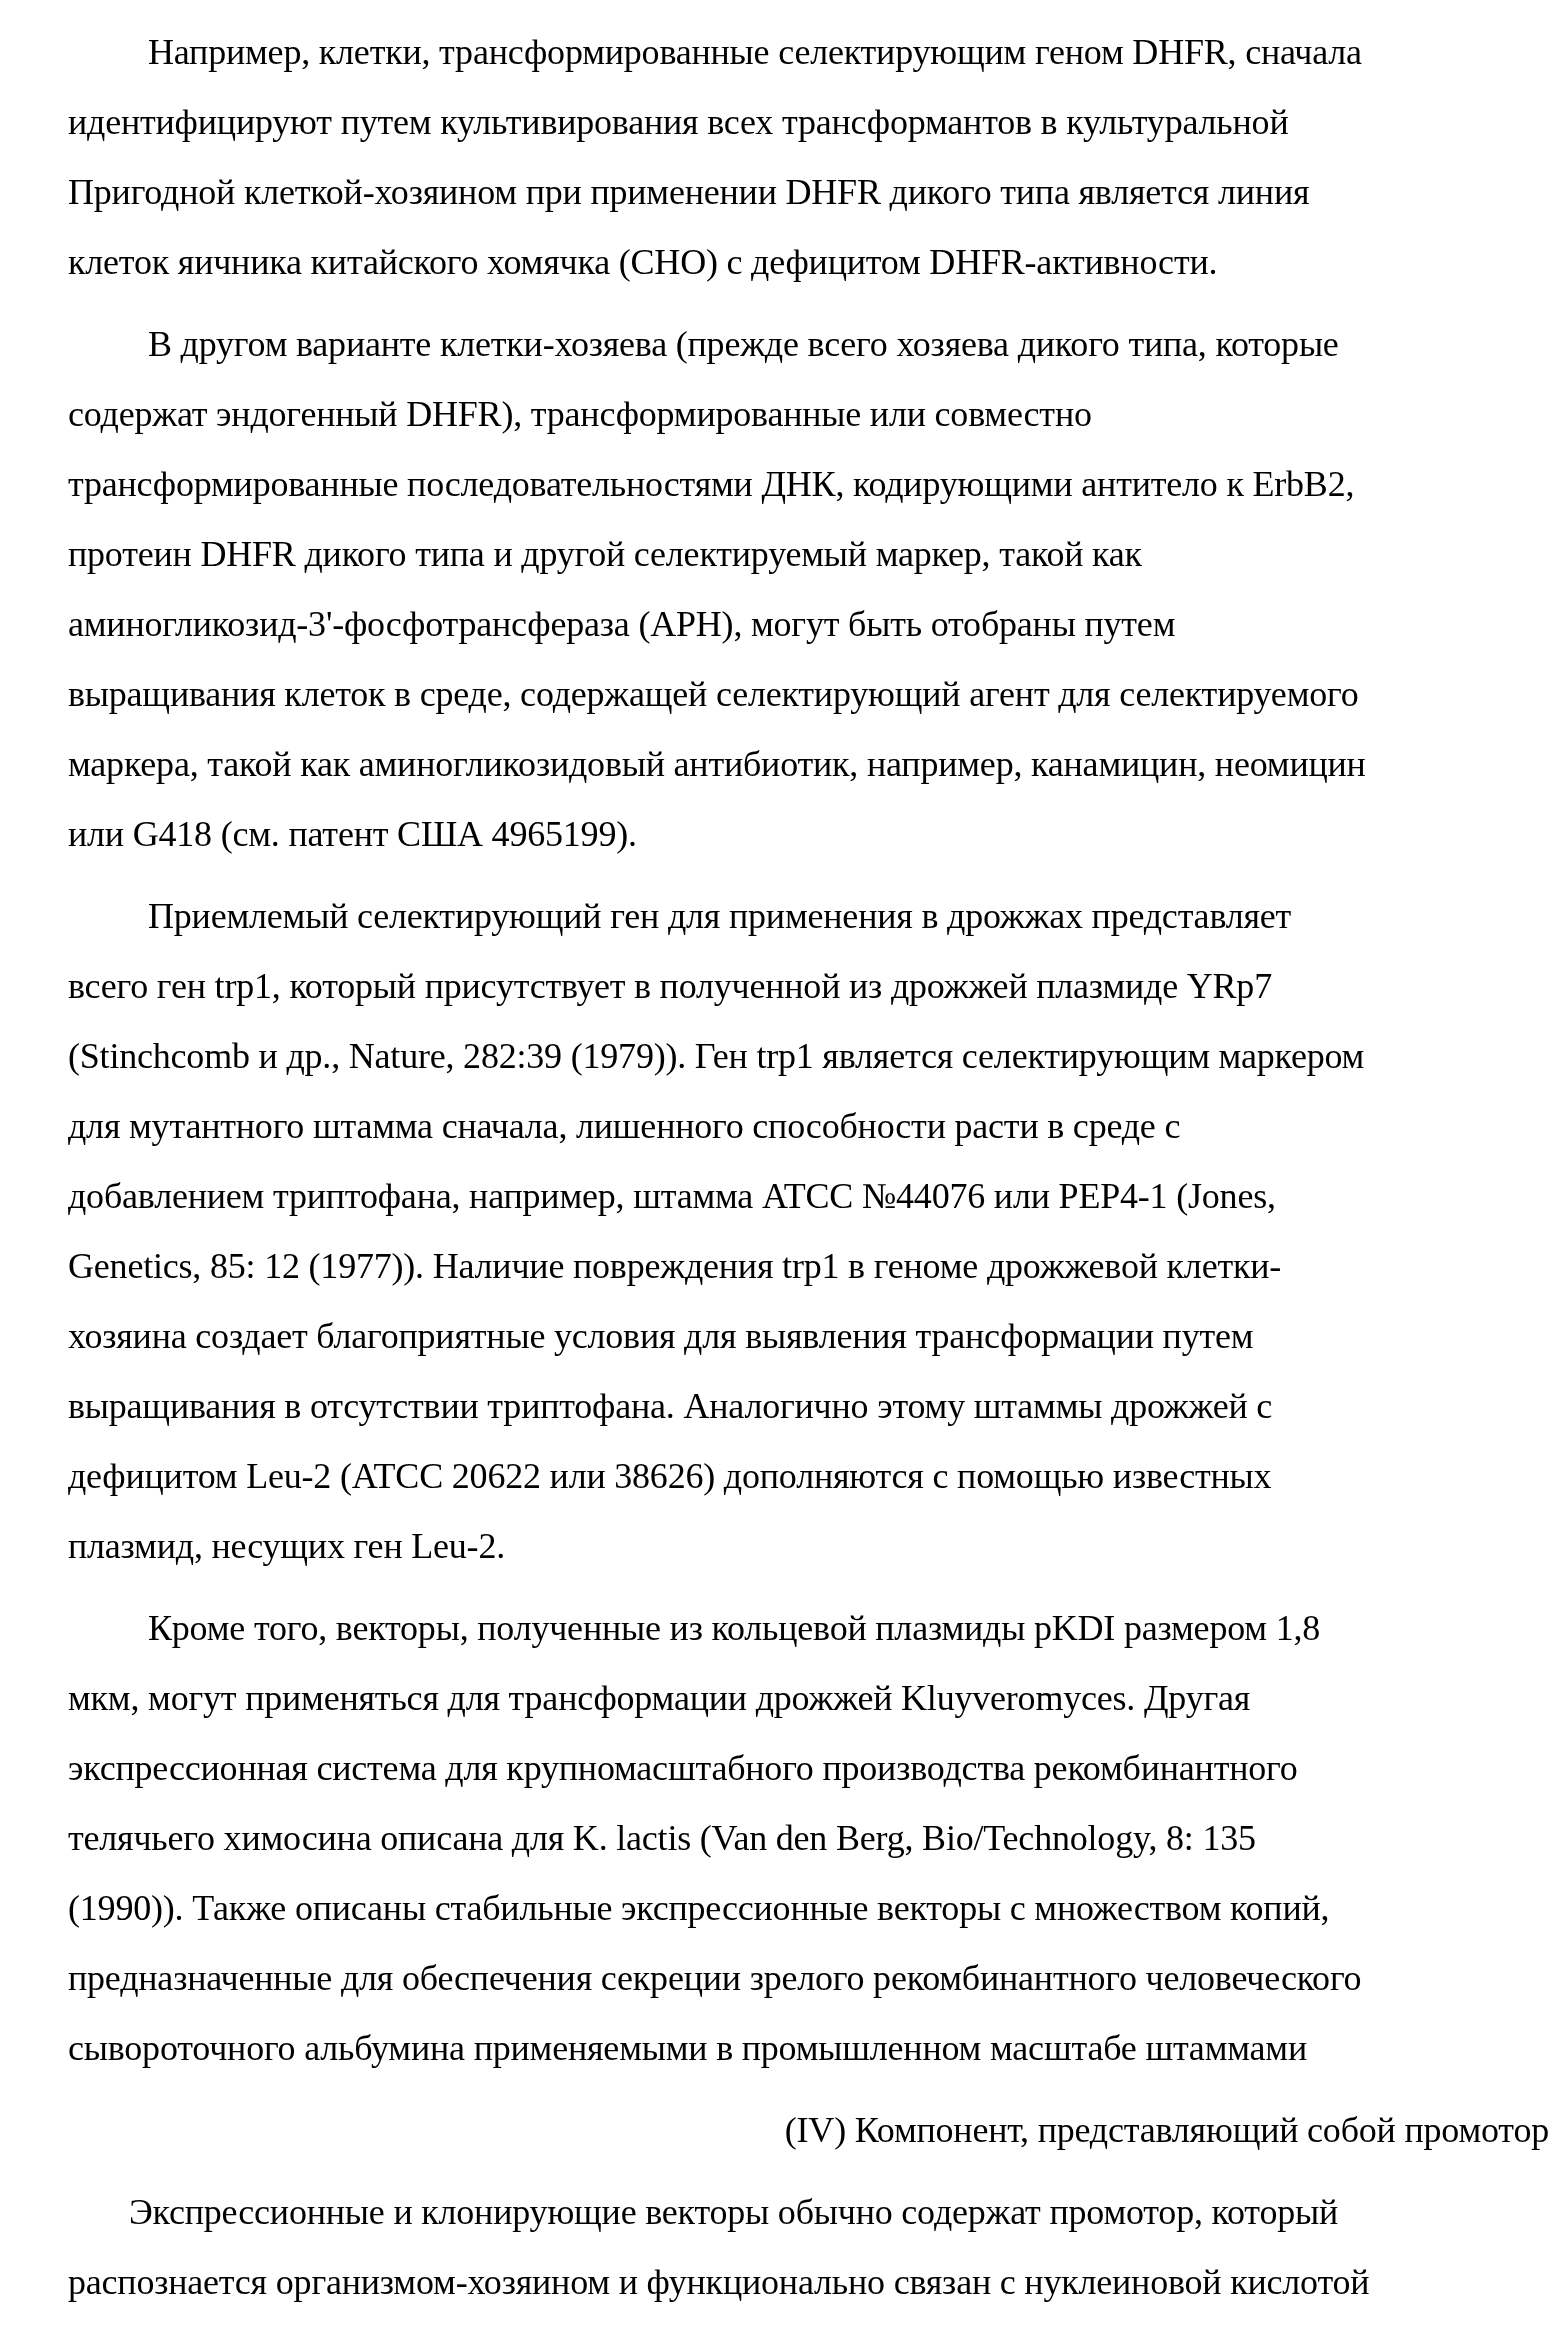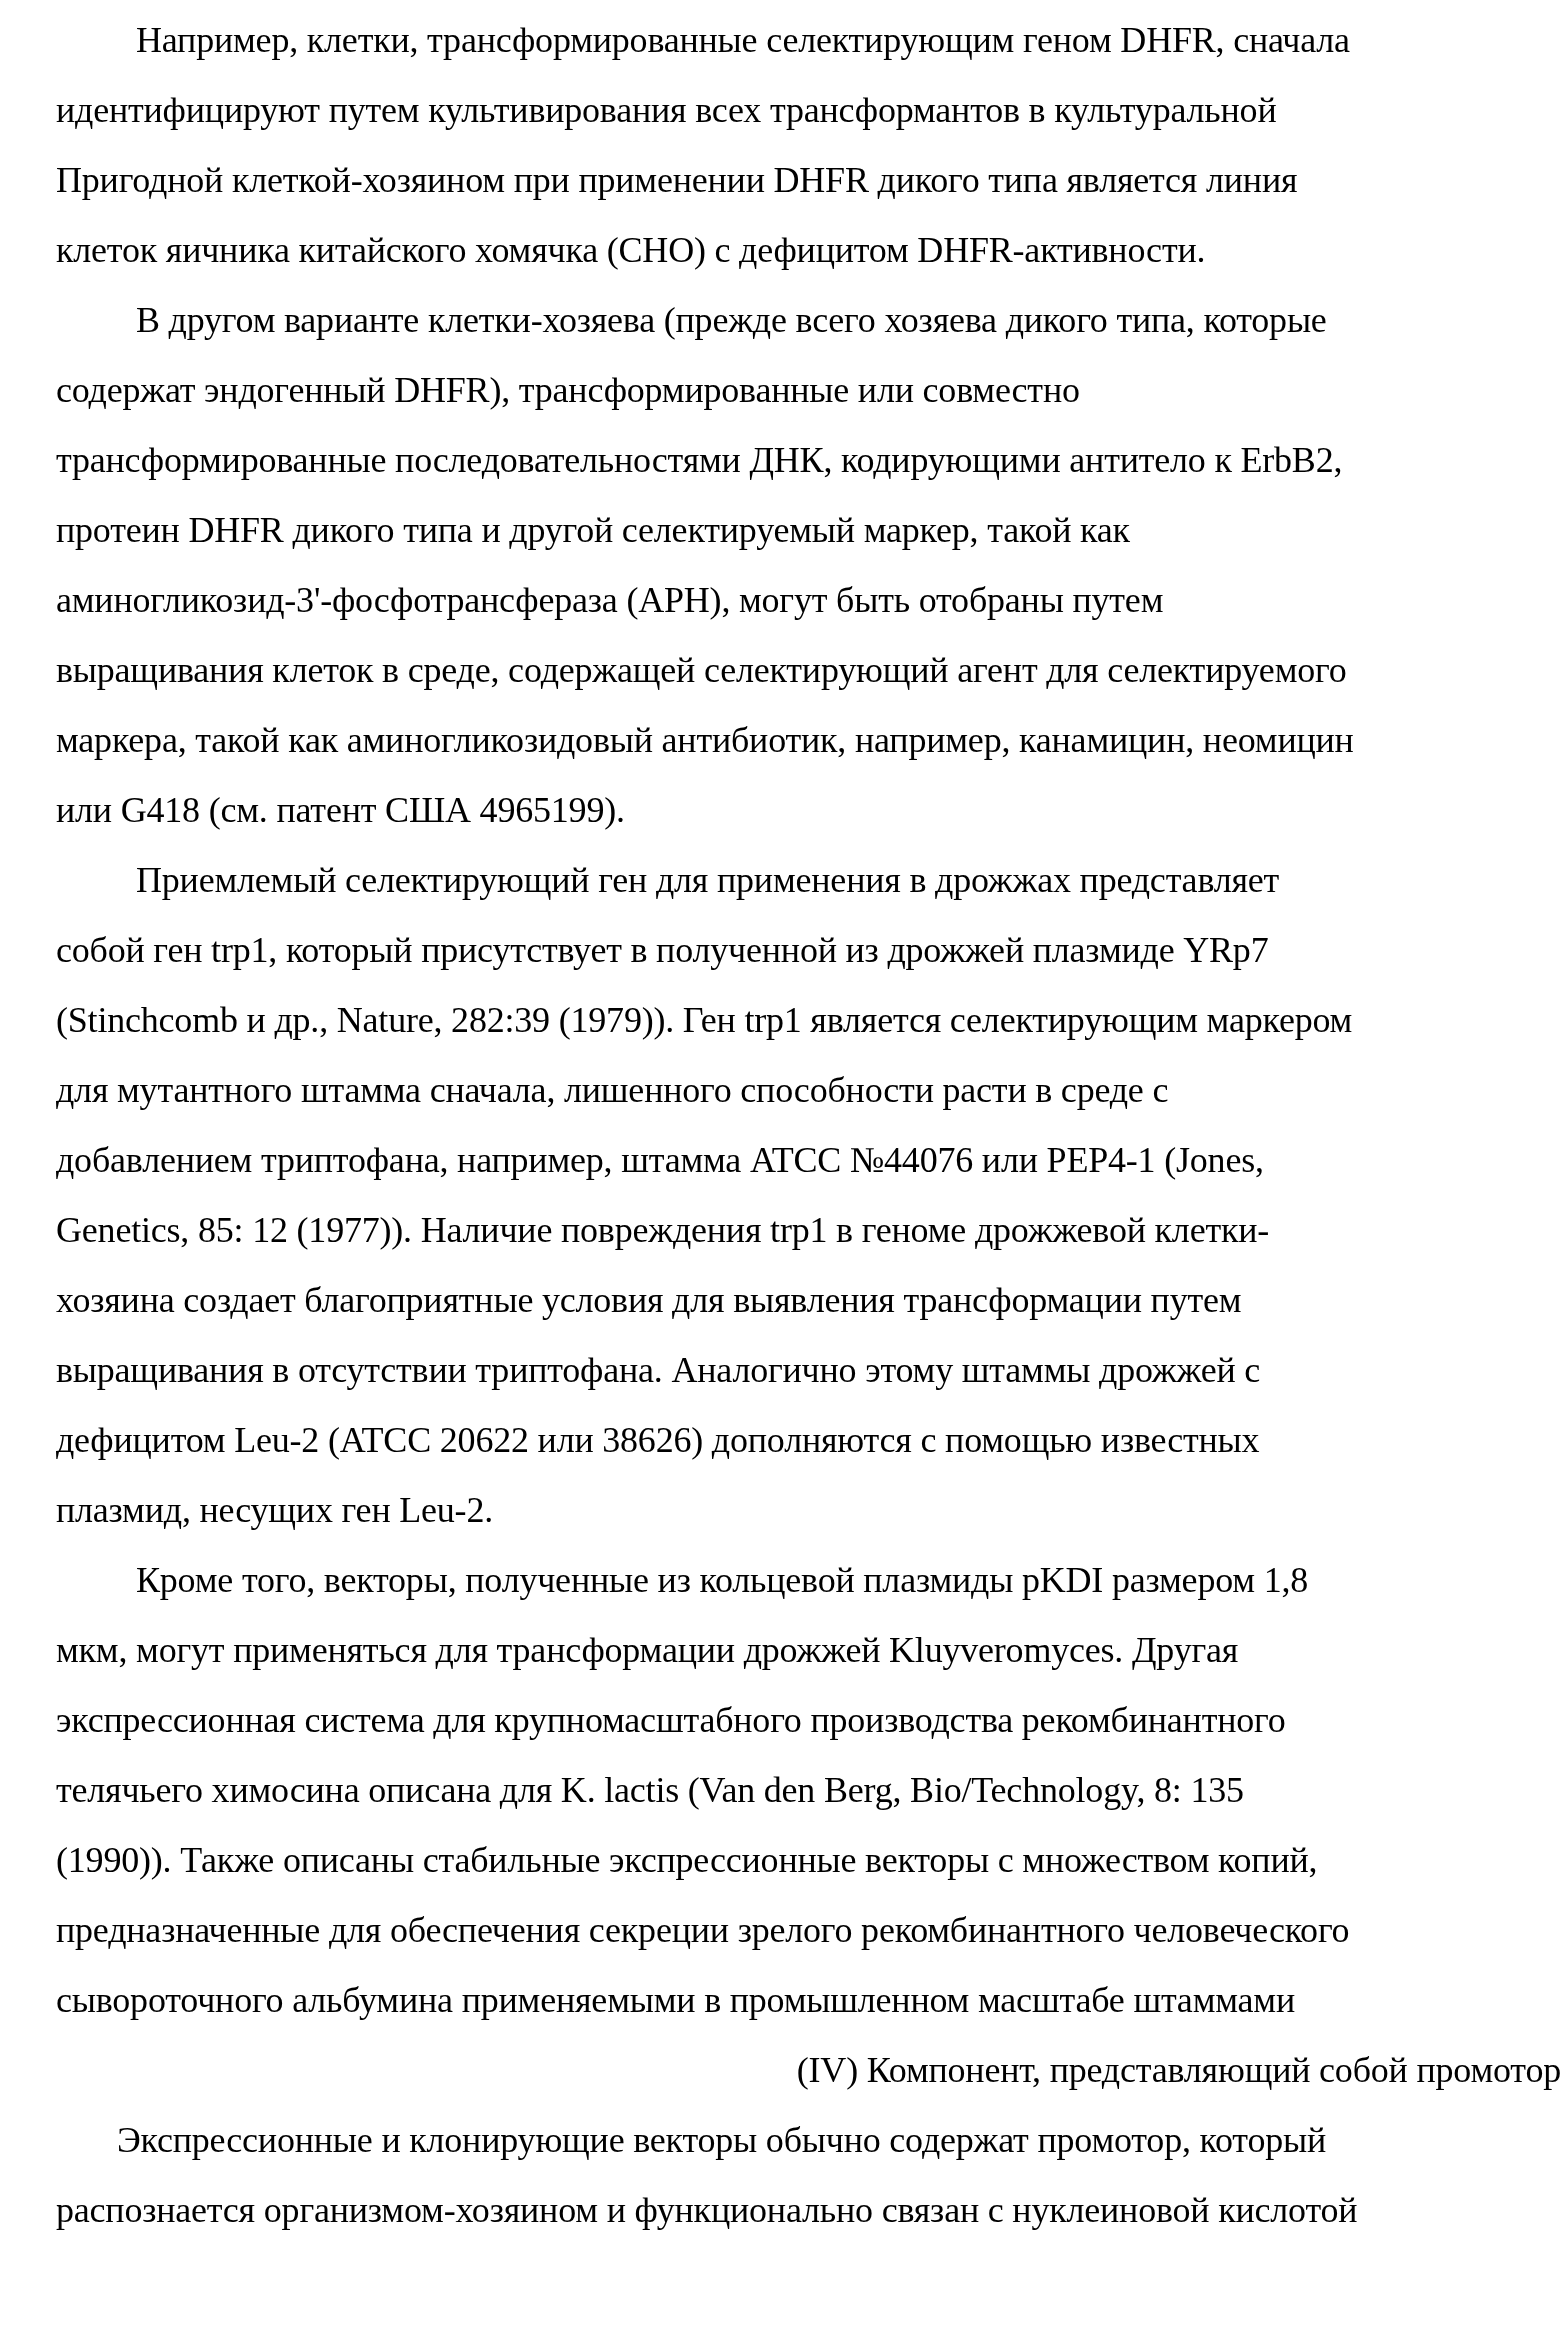--- a/index.html
+++ b/index.html
@@ -10,21 +10,21 @@
     position: relative;
     font-family: "Liberation Serif", "DejaVu Serif", serif;
     color: #000000;
   }
   .page {
     position: absolute;
     left: 0; top: 0;
     width: 1561px;
     padding-top: 4.8px;
   }
-  .para { margin: 0; }
+  .para { margin: 12px; }
   .line {
     display: block;
     white-space: nowrap;
     font-size: 36px;
     line-height: 70px;
     height: 70px;
     padding-left: 56px;
     letter-spacing: -0.2px;
   }
   .line.indent { padding-left: 136px; }
@@ -48,21 +48,21 @@
     <span class="line">трансформированные последовательностями ДНК, кодирующими антитело к ErbB2,</span>
     <span class="line">протеин DHFR дикого типа и другой селектируемый маркер, такой как</span>
     <span class="line">аминогликозид-3'-фосфотрансфераза (APH), могут быть отобраны путем</span>
     <span class="line">выращивания клеток в среде, содержащей селектирующий агент для селектируемого</span>
     <span class="line">маркера, такой как аминогликозидовый антибиотик, например, канамицин, неомицин</span>
     <span class="line">или G418 (см. патент США 4965199).</span>
   </p>
 
   <p class="para">
     <span class="line indent">Приемлемый селектирующий ген для применения в дрожжах представляет</span>
-    <span class="line">собой ген trp1, который присутствует в полученной из дрожжей плазмиде YRp7</span>
+    <span class="line">всего ген trp1, который присутствует в полученной из дрожжей плазмиде YRp7</span>
     <span class="line">(Stinchcomb и др., Nature, 282:39 (1979)). Ген trp1 является селектирующим маркером</span>
     <span class="line">для мутантного штамма сначала, лишенного способности расти в среде с</span>
     <span class="line">добавлением триптофана, например, штамма ATCC №44076 или PEP4-1 (Jones,</span>
     <span class="line">Genetics, 85: 12 (1977)). Наличие повреждения trp1 в геноме дрожжевой клетки-</span>
     <span class="line">хозяина создает благоприятные условия для выявления трансформации путем</span>
     <span class="line">выращивания в отсутствии триптофана. Аналогично этому штаммы дрожжей с</span>
     <span class="line">дефицитом Leu-2 (ATCC 20622 или 38626) дополняются с помощью известных</span>
     <span class="line">плазмид, несущих ген Leu-2.</span>
   </p>
 

